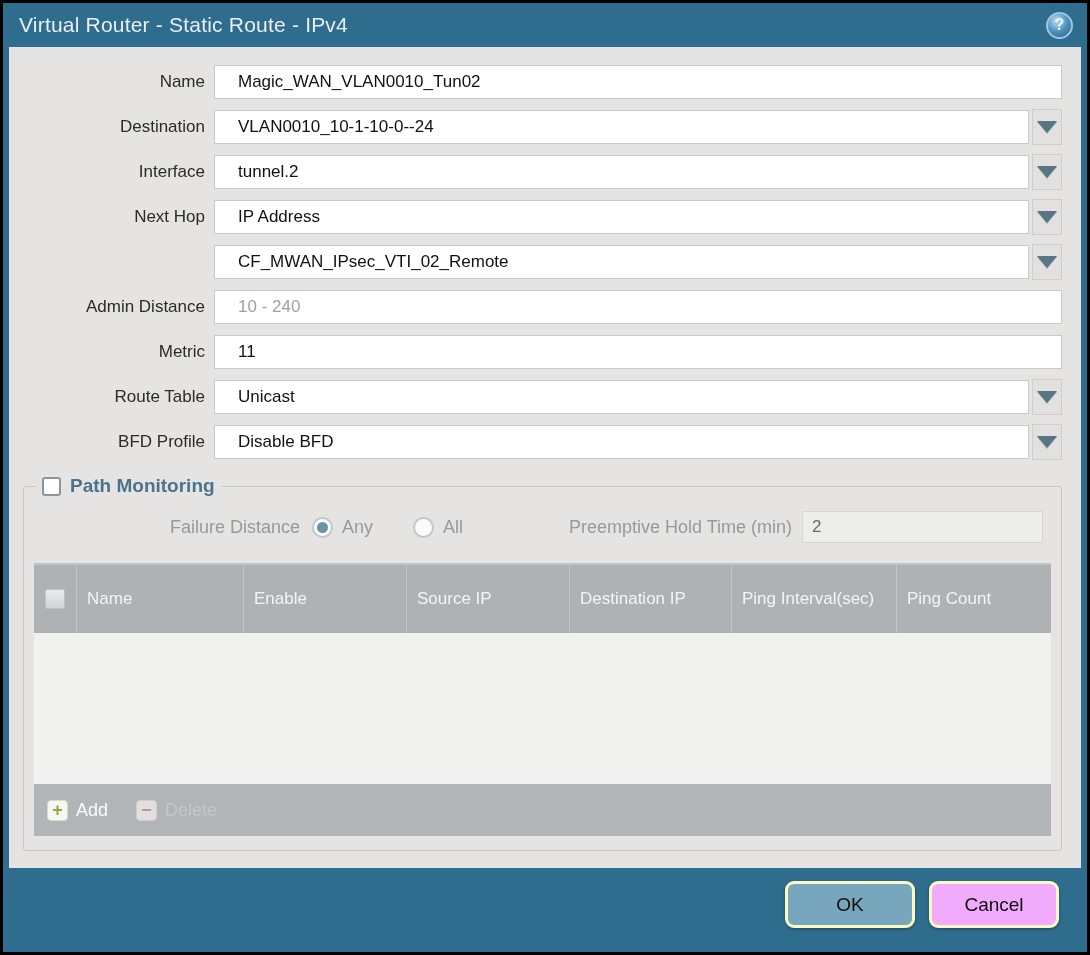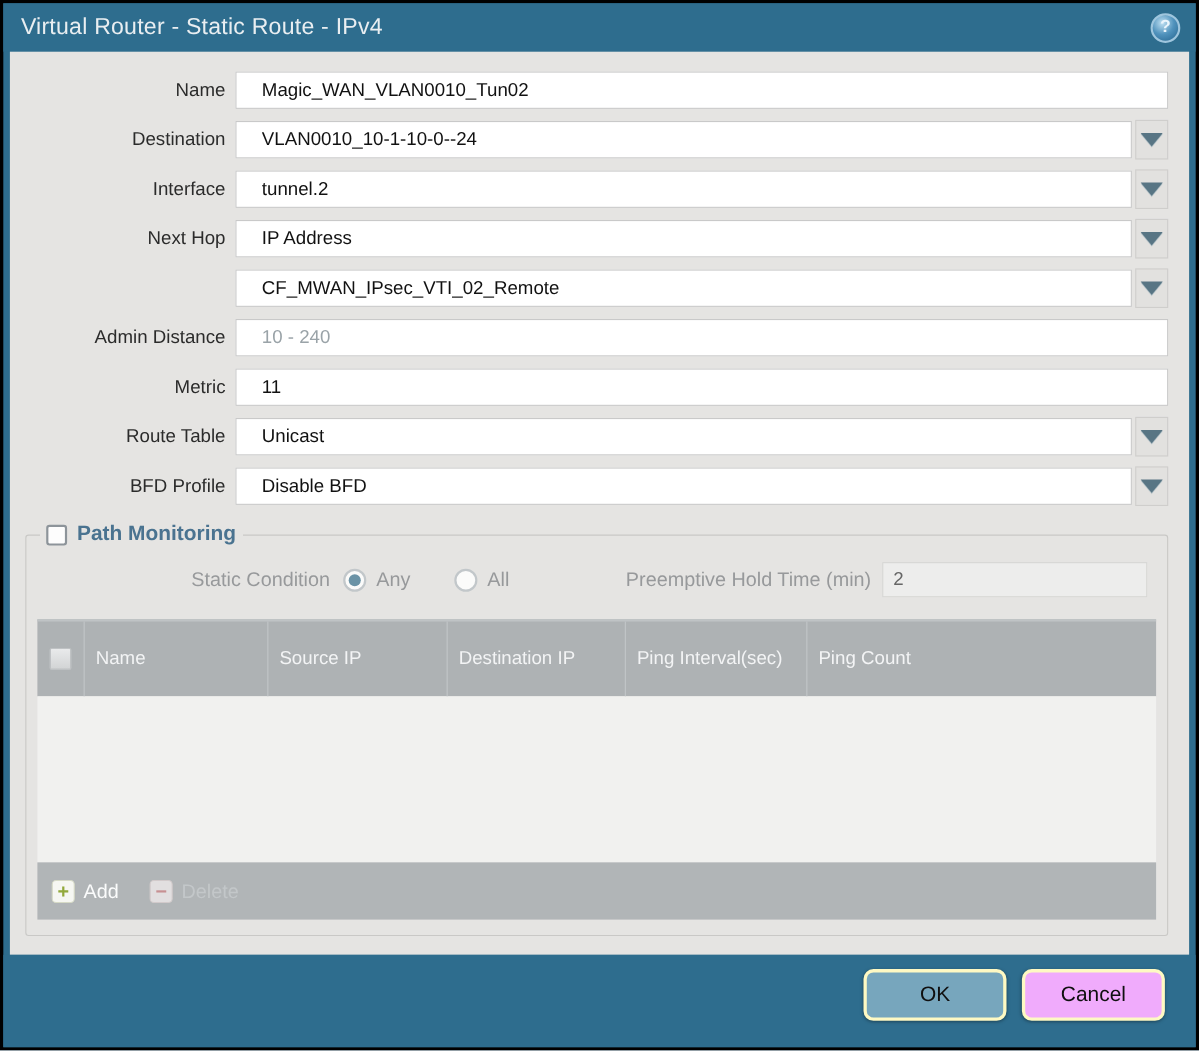--- a/index.html
+++ b/index.html
@@ -266,37 +266,38 @@
         </span>
     </div>
 
     <fieldset class="pm">
       <legend>
         <span class="cb"></span>
         <span class="pm-title">Path Monitoring</span>
       </legend>
 
       <div class="pm-row">
-        <span class="muted fc-label">Static Condition</span>
+        <span class="muted fc-label">Failure Distance</span>
         <span class="radio">
             <span class="dot"></span>
           </span>
         <span class="muted radio-label">Any</span>
         <span class="radio"></span>
         <span class="muted radio-label">All</span>
         <span class="muted pht-label">Preemptive Hold Time (min)</span>
         <input class="pht-input" value="2" style="">
       </div>
 
       <div class="tbl">
         <div class="thead">
           <div class="th th-cb">
             <span class="cb2"></span>
           </div>
           <div class="th c-name">Name</div>
+          <div class="th c-enable">Enable</div>
           <div class="th c-srcip">Source IP</div>
           <div class="th c-dstip">Destination IP</div>
           <div class="th c-ping">Ping Interval(sec)</div>
           <div class="th c-count">Ping Count</div>
         </div>
 
         <div class="tbody"></div>
 
         <div class="tfoot">
           <span class="act">

